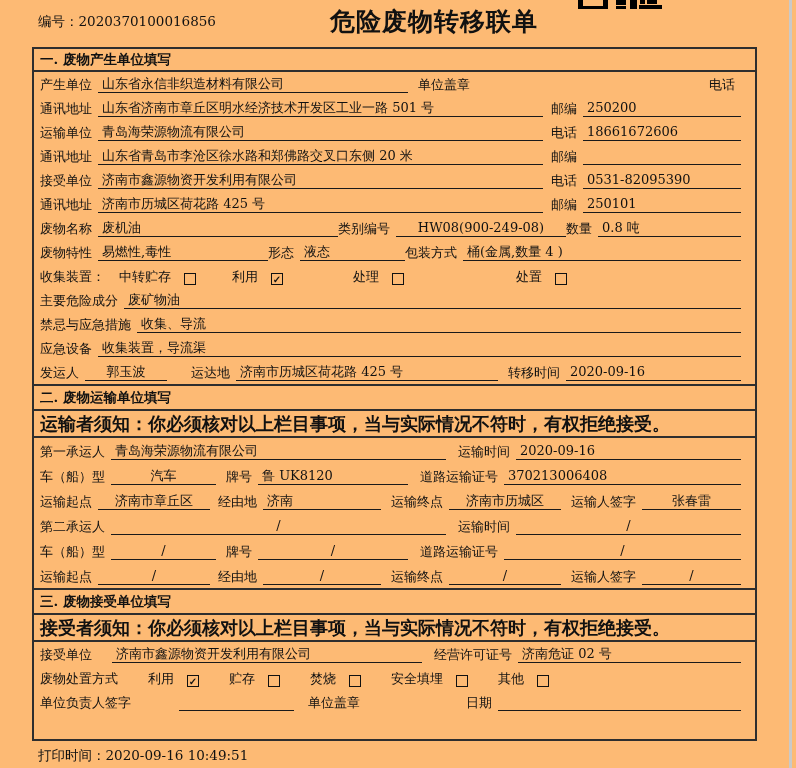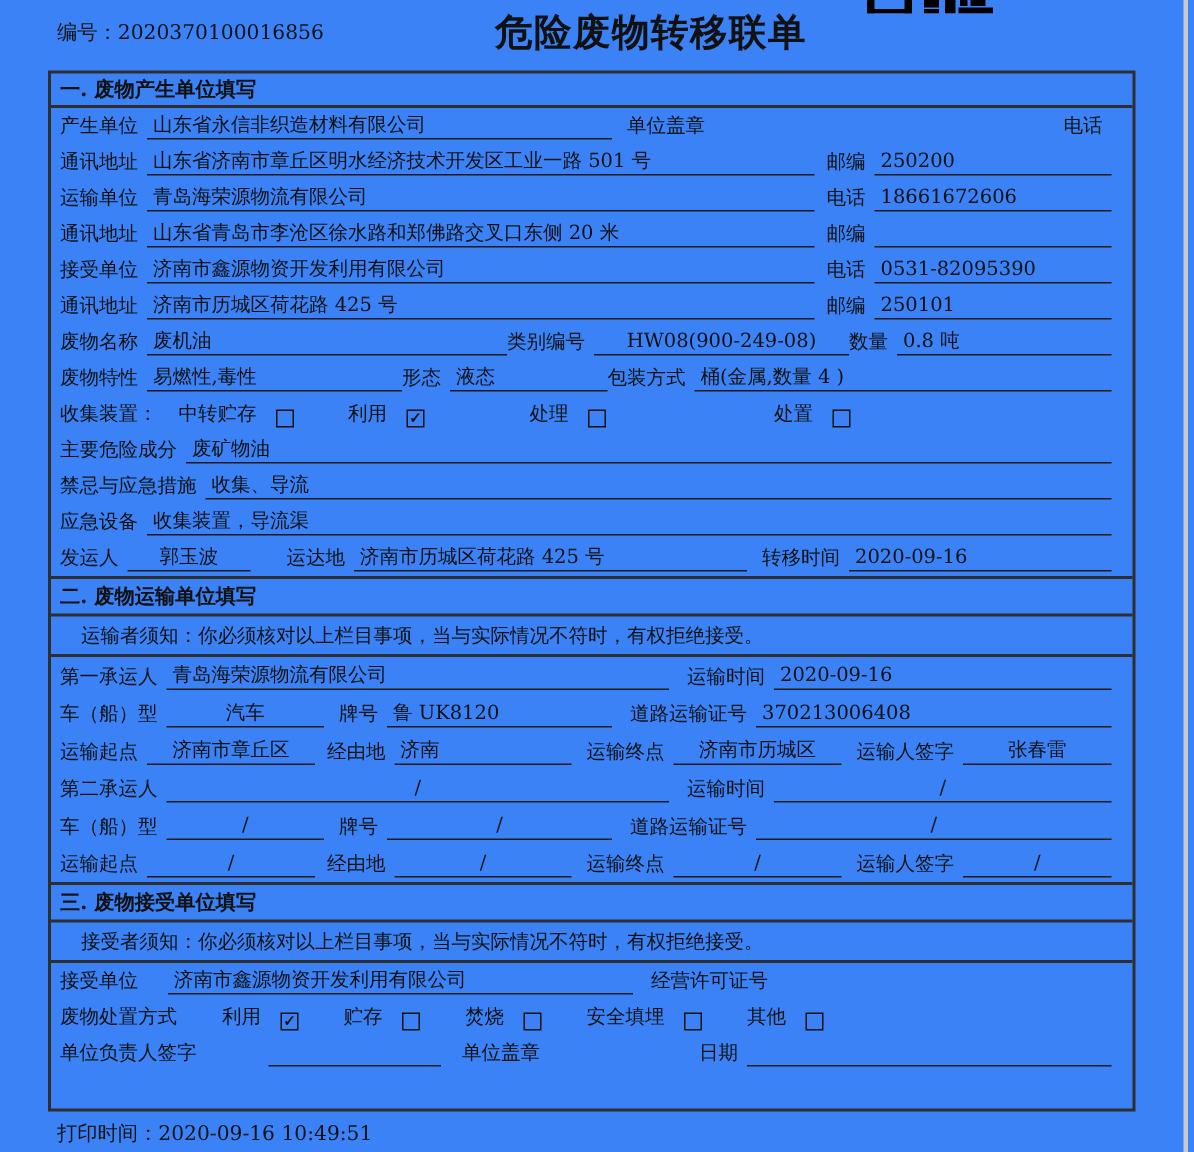--- a/index.html
+++ b/index.html
@@ -1,28 +1,28 @@
 <!DOCTYPE html>
 <html><head>
 <meta charset="utf-8">
 <style>
   html,body{margin:0;padding:0;background:#ffffff;}
-  .page{position:relative;width:796px;height:768px;background:#3b82f6;overflow:hidden;
+  .page{position:relative;width:796px;height:768px;background:#fdba74;overflow:hidden;
         font-family:"DejaVu Serif","Liberation Serif",serif;color:#111;}
   .edge{position:absolute;left:789px;top:0;width:3px;height:768px;background:#c9c9c9;}
   .no-line{position:absolute;left:38px;top:13px;font-size:13.5px;}
   .title{position:absolute;left:330px;top:5px;font-size:25px;font-weight:bold;letter-spacing:1px;}
   .qr{position:absolute;left:578px;top:0;}
   .box{position:absolute;left:32px;top:47px;width:725px;height:694px;
        border:2px solid #2e2e2e;box-sizing:border-box;}
   .sech{display:flex;align-items:center;height:23px;padding-left:6px;font-weight:bold;
         font-size:13.5px;border-bottom:2px solid #2e2e2e;box-sizing:border-box;}
   .sech.mid{height:27px;border-top:2px solid #2e2e2e;}
-  .note{display:flex;align-items:center;height:27px;padding-left:20px;font-size:13px;
-        border-bottom:2px solid #2e2e2e;box-sizing:border-box;}
+  .note{display:flex;align-items:center;height:27px;padding-left:6px;font-size:18px;
+        border-bottom:2px solid #2e2e2e;box-sizing:border-box;font-weight:bold;}
   .row{display:flex;align-items:flex-end;height:24px;padding:0 14px 3px 6px;
        font-size:13px;white-space:nowrap;box-sizing:border-box;}
   .row.h25{height:25px;}
   .lab{flex:none;margin-right:6px;line-height:16px;}
   .u{display:inline-block;flex:none;height:17px;line-height:16px;border-bottom:1px solid #1a1a1a;
      padding:0 4px;box-sizing:border-box;overflow:visible;}
   .uf{flex:1 1 auto;}
   .tc{text-align:center;}
   .mla{margin-left:auto;}
   .cb{display:inline-block;flex:none;width:12px;height:12px;border:1px solid #111;margin-left:7px;
@@ -220,20 +220,21 @@
       <span class="u uf tc">/</span>
     </div>
 
     <div class="sech mid">三. 废物接受单位填写</div>
     <div class="note">接受者须知：你必须核对以上栏目事项，当与实际情况不符时，有权拒绝接受。</div>
 
     <div class="row">
       <span class="lab">接受单位</span>
       <span class="u" style="width:310px;margin-left:14px">济南市鑫源物资开发利用有限公司</span>
       <span class="lab" style="margin-left:12px">经营许可证号</span>
+      <span class="u uf">济南危证 02 号</span>
     </div>
 
 
     <div class="row">
       <span class="lab">废物处置方式</span>
       <span class="opt" style="margin-left:24px">
         <span class="lab">利用</span>
         <span class="cb"><span>✓</span></span>
       </span>
       <span class="opt" style="margin-left:30px">

